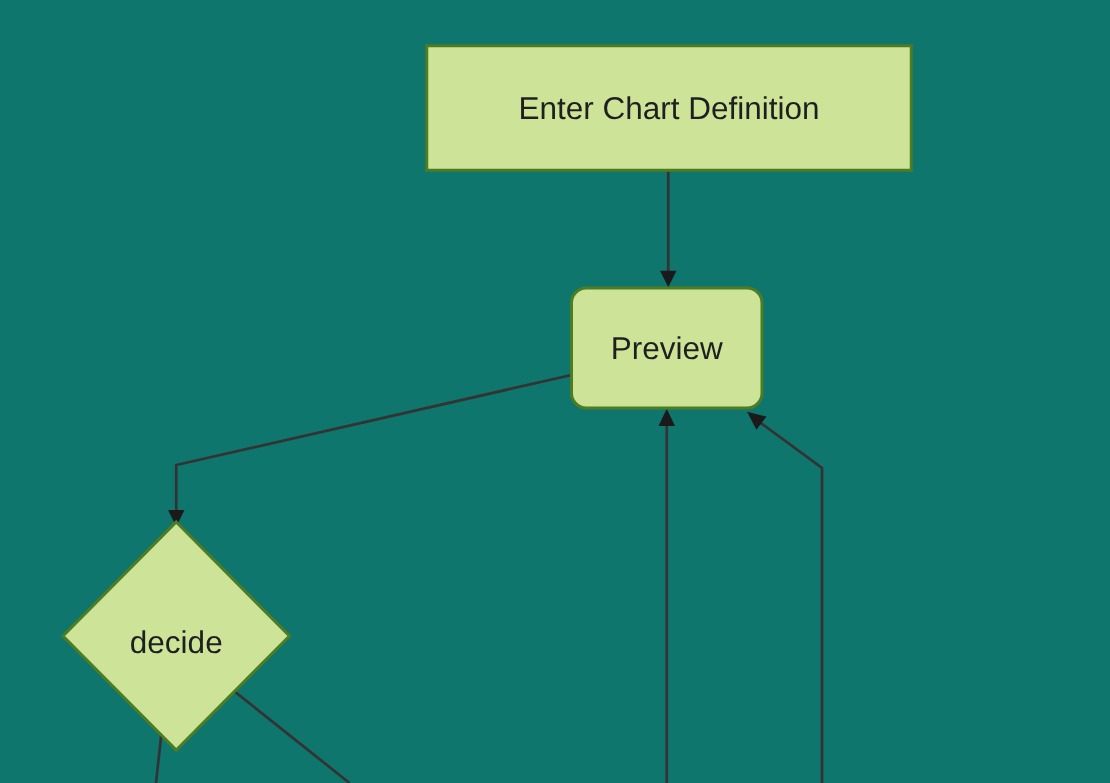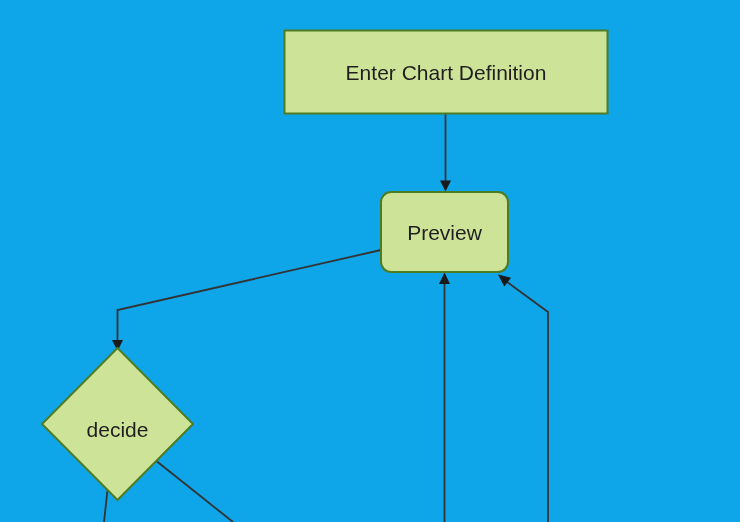--- a/index.html
+++ b/index.html
@@ -5,21 +5,21 @@
   html, body {
     margin: 0;
     padding: 0;
     background: #ffffff;
     font-family: "Liberation Sans", sans-serif;
   }
   .stage {
     position: relative;
     width: 740px;
     height: 522px;
-    background: #0ea5e9;
+    background: #0f766e;
     overflow: hidden;
   }
   svg.flowchart {
     display: block;
     width: 740px;
     height: 522px;
   }
   
   .edge {
     fill: none;

